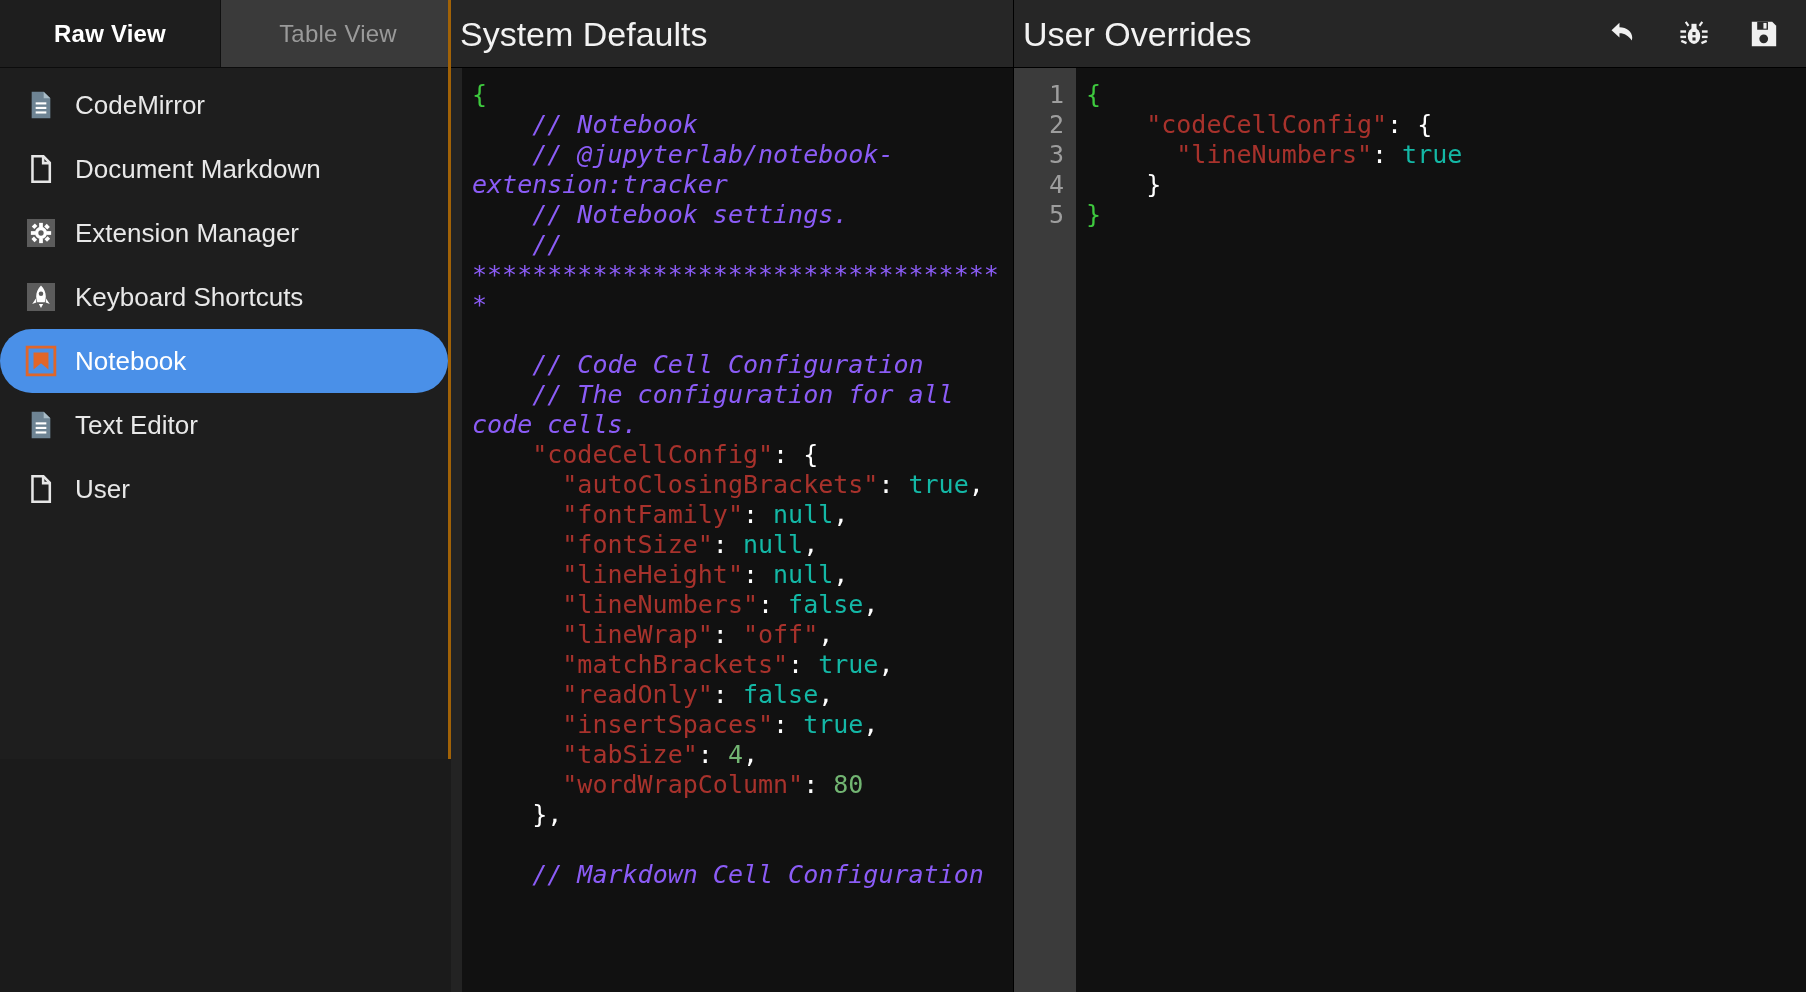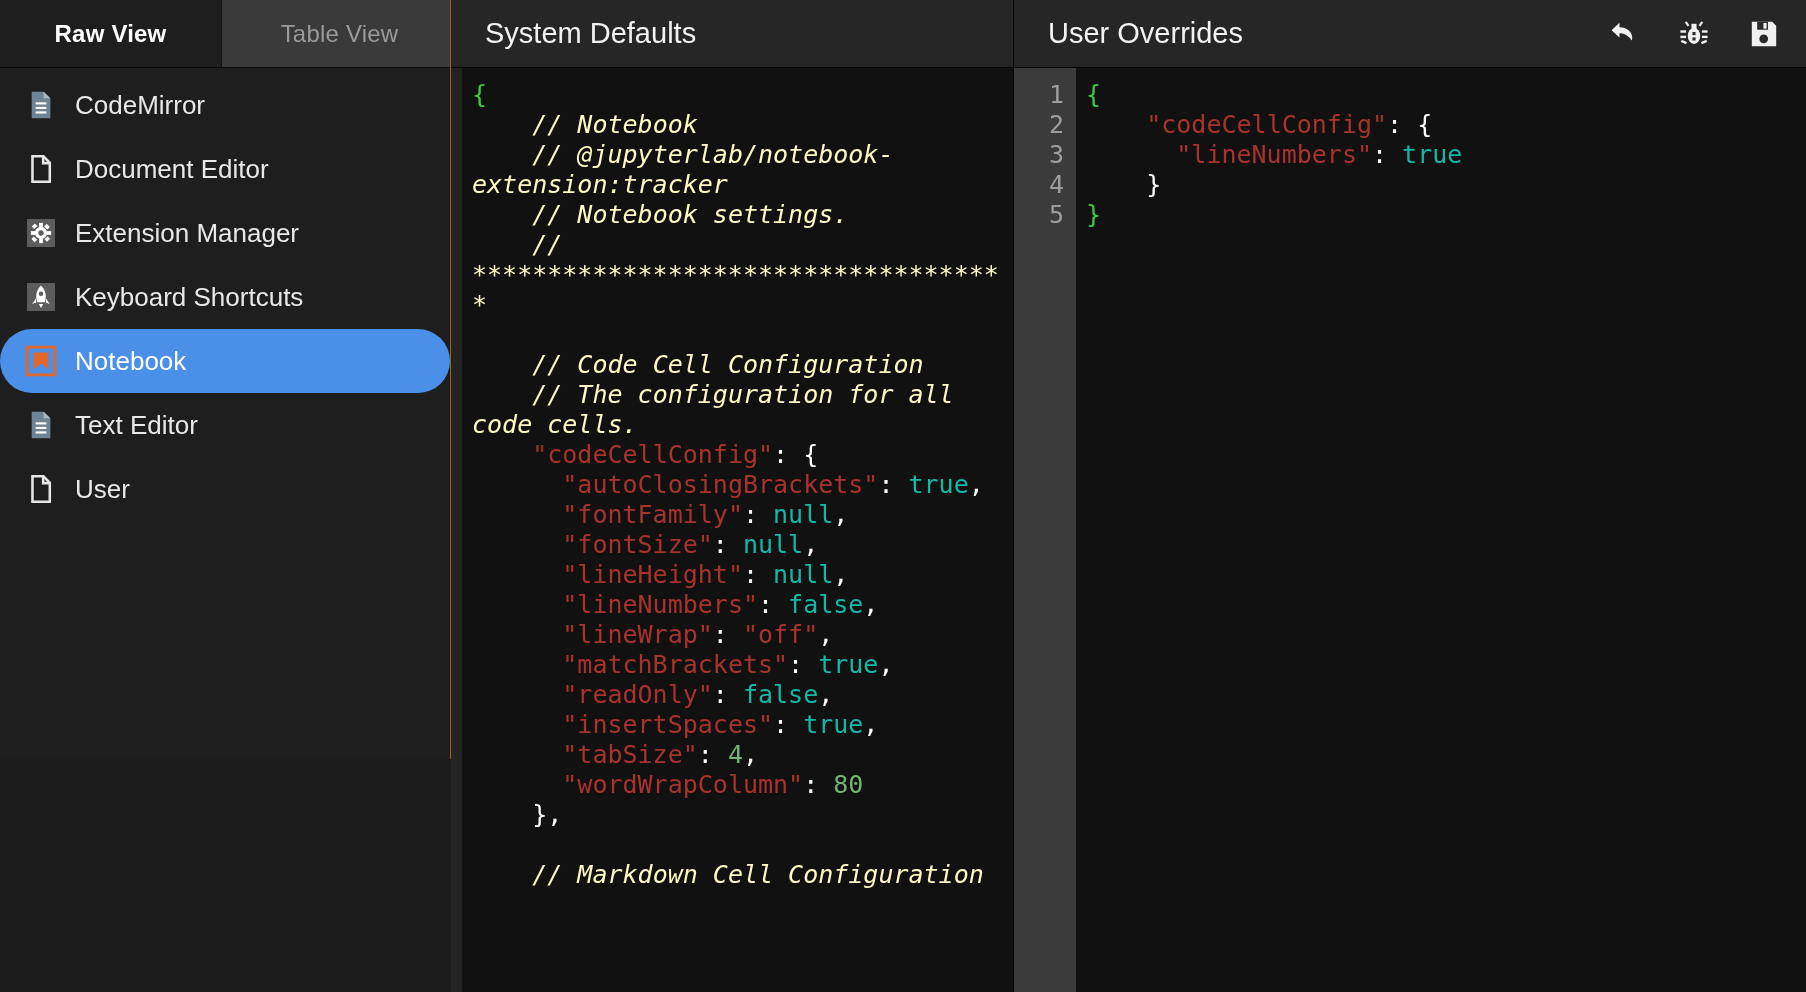--- a/index.html
+++ b/index.html
@@ -22,21 +22,21 @@
   }
 
   
   .sidebar {
     width: 451px;
     height: 759px;
     background: #f9a8d4;
     display: flex;
     flex-direction: column;
     flex: none;
-    border-right: 1px solid #a16207;
+    border-right: 3px solid #a16207;
   }
 
   .tabbar {
     display: flex;
     flex-direction: row;
     height: 68px;
     flex: none;
     background: #3a3a3a;
     border-bottom: 1px solid #0c0c0c;
   }
@@ -122,25 +122,24 @@
     height: 68px;
     flex: none;
     background: #262626;
     border-bottom: 1px solid #000;
     display: flex;
     flex-direction: row;
     align-items: center;
     padding-left: 9px;
   }
   .panel-head .ptitle {
-    font-size: 29px;
+    font-size: 34px;
     color: #f2f2f2;
     white-space: nowrap;
     line-height: 1;
-    margin-left: 25px;
   }
   .head-spacer { flex: 1 1 auto; }
 
   .toolbar {
     display: flex;
     flex-direction: row;
     align-items: center;
     gap: 30px;
     padding-right: 22px;
   }
@@ -189,21 +188,21 @@
     line-height: 30px;
     white-space: pre-wrap;
     word-break: break-word;
     overflow: hidden;
     color: #ffffff;
   }
   .code .cline { min-height: 30px; }
 
   .tok-punc    { color: #ffffff; }
   .tok-brace   { color: #3ec93e; }
-  .tok-comment { color: #fef9c3; font-style: italic; }
+  .tok-comment { color: #8b5cf6; font-style: italic; }
   .tok-key     { color: #a8322c; }
   .tok-str     { color: #a8322c; }
   .tok-atom    { color: #14b8a6; }
   .tok-num     { color: #72b572; }
 </style>
 </head>
 <body>
 
 <div class="app">
 
@@ -233,21 +232,21 @@
         <span class="label">CodeMirror</span>
       </div>
 
       <div class="side-item">
         <span class="ico">
           <svg width="32" height="32" viewBox="0 0 24 24">
             <path d="M5.6 2.5h8.2l4.8 4.8v14.2H5.6z" fill="none" stroke="#e6e6e6" stroke-width="1.9"></path>
             <path d="M13.6 2.6v5h5" fill="none" stroke="#e6e6e6" stroke-width="1.9"></path>
           </svg>
         </span>
-        <span class="label">Document Editor</span>
+        <span class="label">Document Markdown</span>
       </div>
 
       <div class="side-item">
         <span class="ico">
           <svg width="32" height="32" viewBox="0 0 24 24">
             <rect x="1.5" y="1.5" width="21" height="21" fill="#5c5c5c"></rect>
             <path d="M12 7.4a4.6 4.6 0 100 9.2 4.6 4.6 0 000-9.2zm0 6.6a2 2 0 110-4 2 2 0 010 4z" fill="#ffffff"></path>
             <rect x="10.6" y="4.4" width="2.8" height="3.4" fill="#ffffff"></rect>
             <rect x="10.6" y="16.2" width="2.8" height="3.4" fill="#ffffff"></rect>
             <rect x="4.4" y="10.6" width="3.4" height="2.8" fill="#ffffff"></rect>

